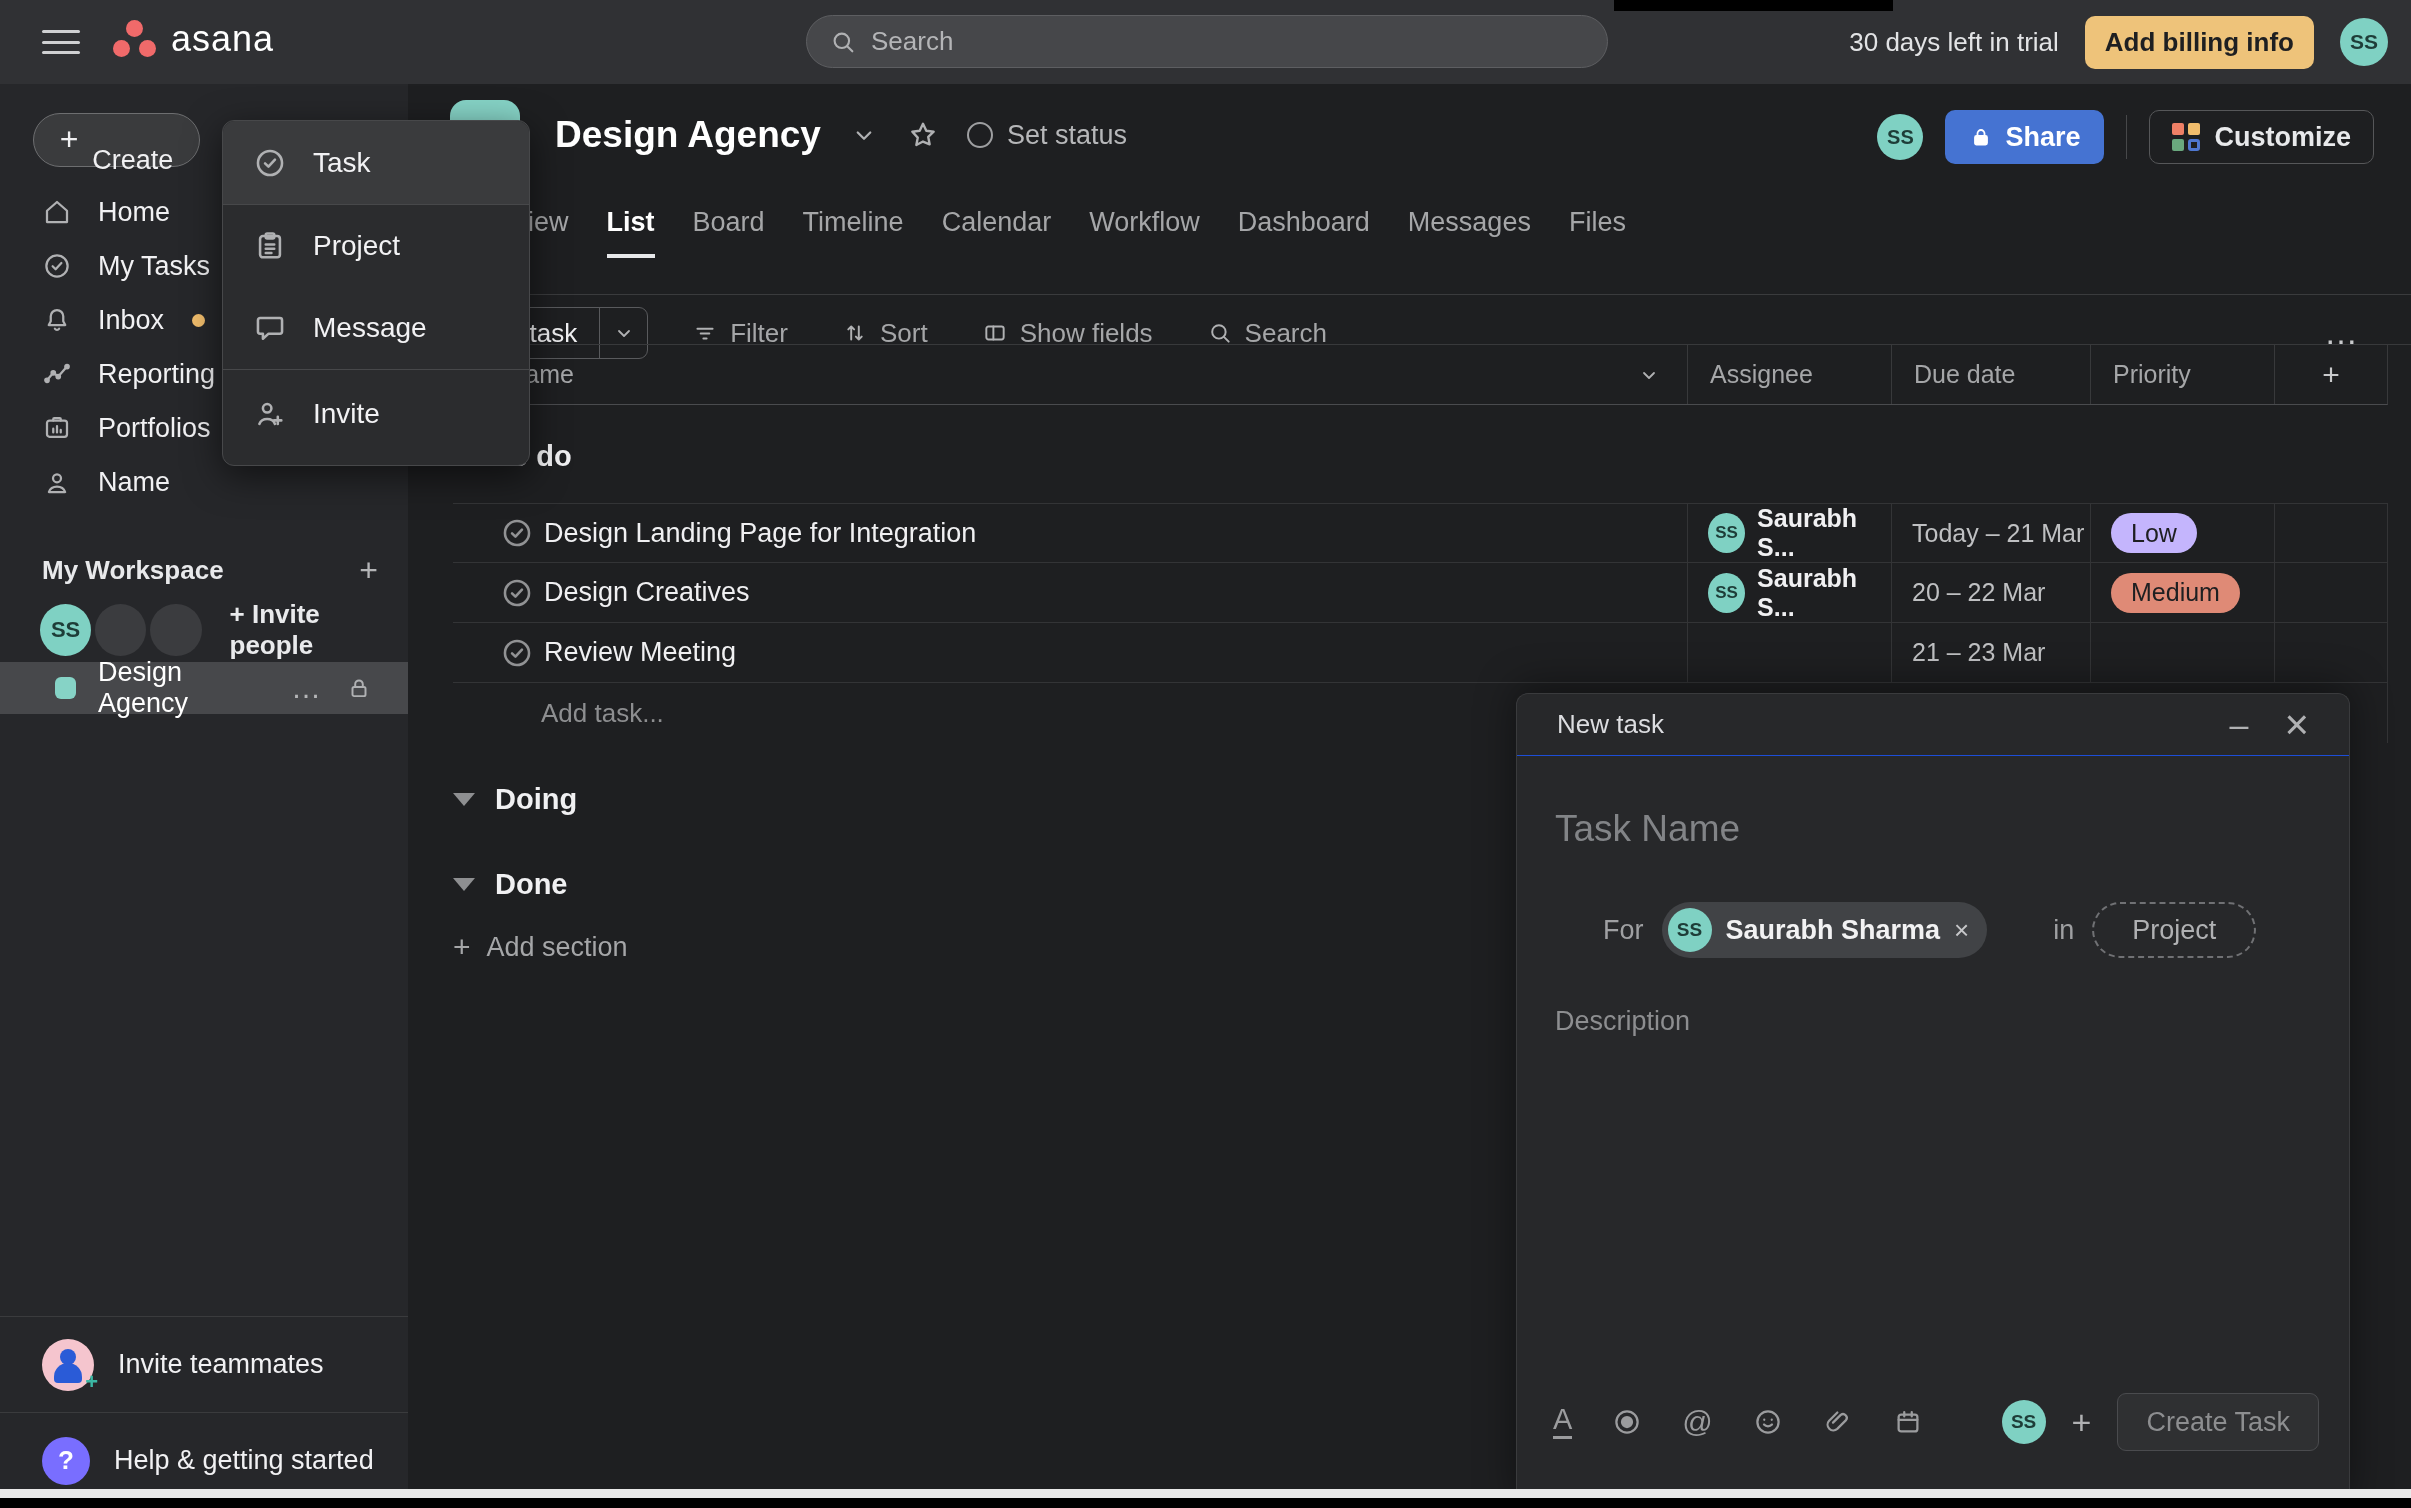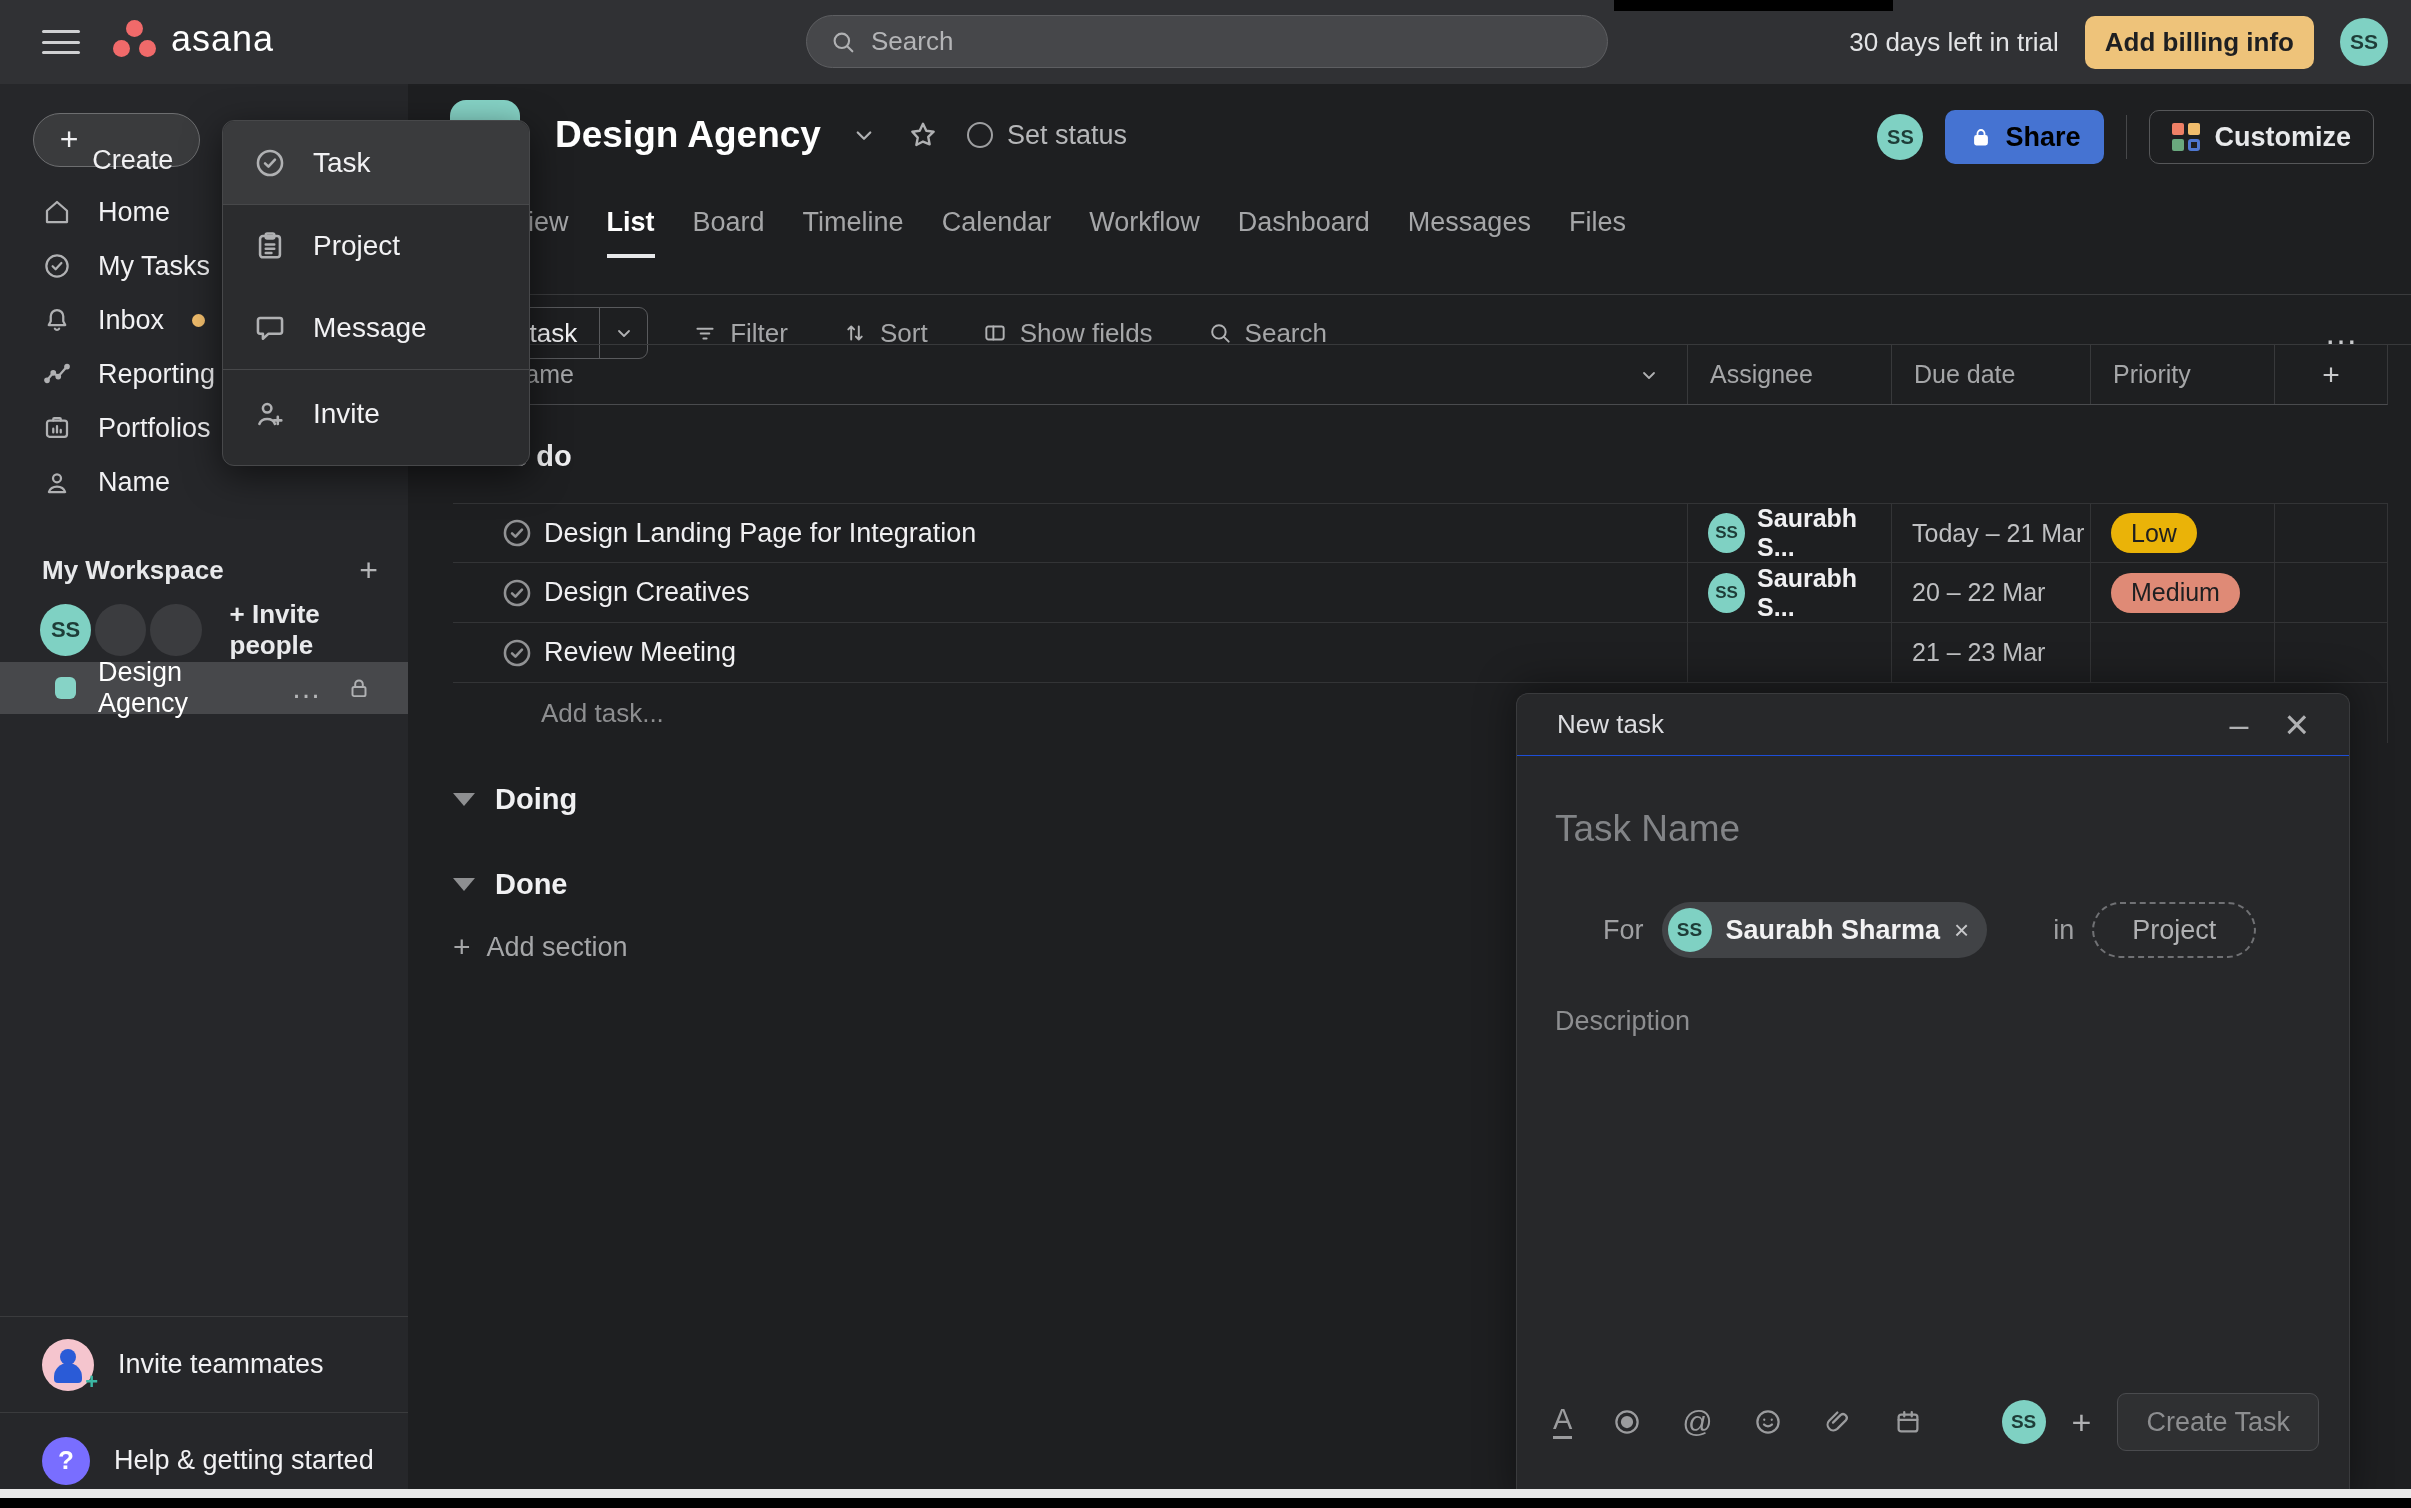--- a/index.html
+++ b/index.html
@@ -61,21 +61,21 @@
 
   
   .main { position:absolute; left:408px; top:84px; right:0; bottom:0; background:#1e1f21; }
   .proj-avatar { position:absolute; left:42px; top:16px; width:70px; height:70px; border-radius:16px; background:#86d3c6; }
   .proj-header { position:absolute; left:147px; top:30px; display:flex; align-items:center; gap:28px; }
   .proj-title { font-size:37px; font-weight:bold; color:#fff; }
   .set-status { display:flex; align-items:center; gap:14px; color:#b6b7b9; cursor:pointer; }
   .set-status .ring { width:26px; height:26px; border:2px solid #9e9fa1; border-radius:50%; }
   .set-status .lbl { font-size:27px; }
   .header-right { position:absolute; right:38px; top:26px; display:flex; align-items:center; gap:22px; }
-  .share-btn { height:54px; background:#4573d2; border:none; border-radius:10px; display:flex; align-items:center; gap:12px; padding:0 24px; color:#000000; font-size:27px; font-weight:bold; cursor:pointer; }
+  .share-btn { height:54px; background:#4573d2; border:none; border-radius:10px; display:flex; align-items:center; gap:12px; padding:0 24px; color:#ffffff; font-size:27px; font-weight:bold; cursor:pointer; }
   .vdiv { width:1px; height:44px; background:#47484a; }
   .customize-btn { height:54px; background:transparent; border:1px solid #565759; border-radius:10px; display:flex; align-items:center; gap:14px; padding:12px 22px; color:#e8e9eb; font-size:27px; font-weight:bold; cursor:pointer; }
   .grid-ic { display:grid; grid-template-columns:12px 12px; grid-template-rows:12px 12px; gap:4px; }
   .grid-ic i { border-radius:2px; }
   .grid-ic i:nth-child(1){ background:#ef8066; }
   .grid-ic i:nth-child(2){ background:#f1bd6c; }
   .grid-ic i:nth-child(3){ background:#6aa87e; }
   .grid-ic i:nth-child(4){ background:transparent; border:3px solid #4f77d0; border-radius:3px; }
 
   .tabs { position:absolute; left:48px; top:123px; display:flex; gap:38px; }
@@ -103,21 +103,21 @@
   .section-head .lbl { font-size:29px; font-weight:bold; color:#f0f0f2; }
   .rows { position:absolute; left:45px; top:419px; width:1935px; border-right:1px solid #333436; }
   .trow { height:60px; display:grid; grid-template-columns:1234px 204px 199px 184px 1fr; border-bottom:1px solid #333436; }
   .trow:first-child { border-top:1px solid #333436; }
   .trow .cell { display:flex; align-items:center; }
   .trow .cell + .cell { border-left:1px solid #333436; padding-left:20px; }
   .trow .c-name { padding-left:47px; gap:10px; font-size:27px; color:#f0f0f2; cursor:pointer; }
   .trow .assignee-name { font-size:25px; font-weight:bold; color:#f0f0f2; margin-left:12px; }
   .trow .due { font-size:25px; color:#bfc0c2; }
   .badge { height:40px; display:flex; align-items:center; padding:0 20px; border-radius:20px; font-size:25px; color:#1e1f21; }
-  .badge.low { background:#eab308; }
+  .badge.low { background:#c4b5fd; }
   .badge.medium { background:#df8a76; }
   .addtask-row { height:60px; display:flex; align-items:center; padding-left:88px; font-size:26px; color:#8d8e90; cursor:pointer; }
   .add-section { position:absolute; left:45px; top:846px; display:flex; align-items:center; gap:16px; color:#a5a6a8; font-size:27px; cursor:pointer; }
   .add-section .plus { font-size:30px; }
 
   
   .create-menu { position:absolute; left:222px; top:120px; width:308px; background:#2b2c2e; border:1px solid #47484a; border-radius:12px; box-shadow:0 10px 36px rgba(0,0,0,.55); z-index:60; padding-bottom:8px; }
   .menu-item { display:flex; align-items:center; gap:26px; padding-left:30px; height:82px; font-size:28px; color:#f2f2f4; cursor:pointer; }
   .menu-item.first { height:84px; background:#3a3b3d; border-radius:12px 12px 0 0; border-bottom:1px solid #47484a; }
   .menu-item.sep { border-top:1px solid #47484a; height:88px; }

